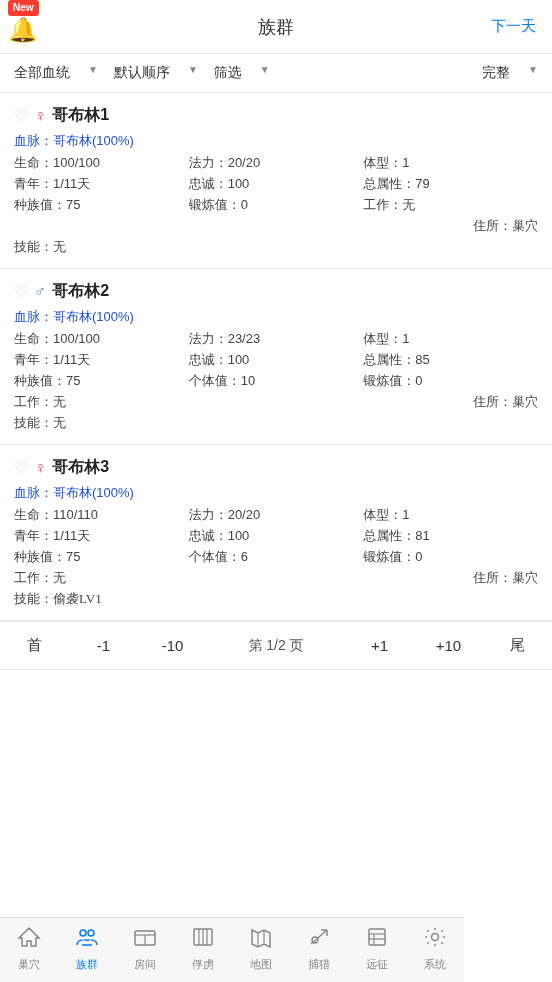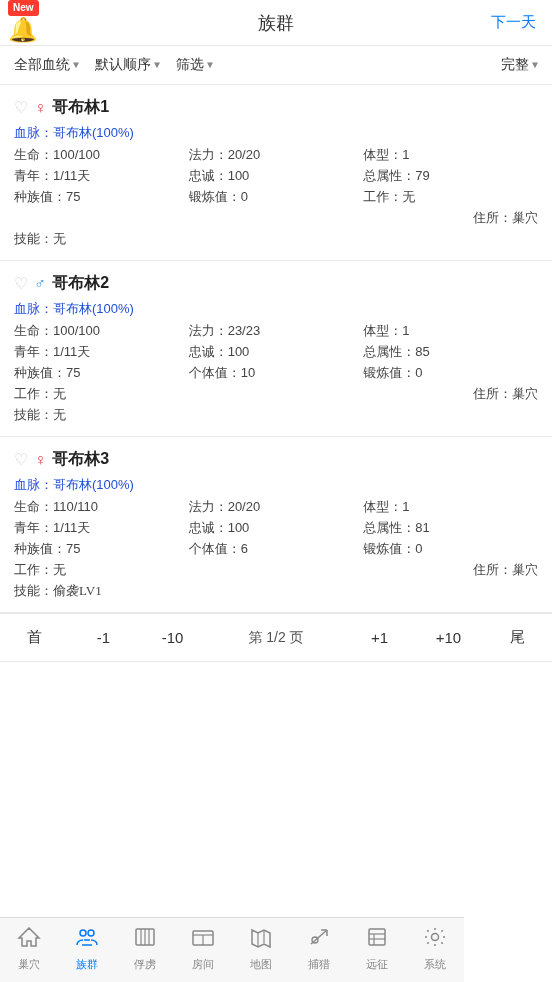--- a/index.html
+++ b/index.html
@@ -13,21 +13,21 @@
     }
 
     
     .header {
       display: flex;
       align-items: center;
       justify-content: center;
       padding: 10px 16px;
       position: relative;
       border-bottom: 1px solid #e8e8e8;
-      height: 46px;
+      height: 54px;
     }
     .header-title {
       font-size: 18px;
       font-weight: 500;
       color: #333;
     }
     .header-next {
       position: absolute;
       right: 16px;
       color: #007AFF;
@@ -37,25 +37,23 @@
     
     .filter-bar {
       display: flex;
       align-items: center;
       padding: 10px 14px;
       border-bottom: 1px solid #e8e8e8;
       gap: 16px;
     }
     .filter-item {
       display: flex;
-      align-items: center;
-      gap: 3px;
+      gap: 18px;
       font-size: 14px;
       color: #333;
-      font-family: Liberation Mono, monospace;
     }
     .filter-item .arrow {
       font-size: 10px;
       color: #888;
     }
     .filter-item.right {
       margin-left: auto;
     }
 
     
@@ -315,41 +313,41 @@
         <path d="M16 14c3.5 0 6 2 6 5" stroke="#007AFF" stroke-width="1.5" fill="none"></path>
         <path d="M9 14h6" stroke="#007AFF" stroke-width="1.5"></path>
         <path d="M7 19h10" stroke="#007AFF" stroke-width="1.5"></path>
       </svg>
     </span>
     <span class="nav-label active">族群</span>
   </div>
   <div class="nav-item">
     <span class="nav-icon">
       <svg width="24" height="22" viewBox="0 0 24 22" fill="none">
+        <rect x="2" y="5" width="20" height="14" rx="1" stroke="#888" stroke-width="1.5" fill="none"></rect>
+        <line x1="2" y1="9" x2="22" y2="9" stroke="#888" stroke-width="1.2"></line>
+        <line x1="12" y1="9" x2="12" y2="19" stroke="#888" stroke-width="1.2"></line>
+      </svg>
+    </span>
+    <span class="nav-label">房间</span>
+  </div>
+  <div class="nav-item">
+    <span class="nav-icon">
+      <svg width="24" height="22" viewBox="0 0 24 22" fill="none">
         <rect x="3" y="3" width="18" height="16" rx="1" stroke="#888" stroke-width="1.5" fill="none"></rect>
         <line x1="8" y1="3" x2="8" y2="19" stroke="#888" stroke-width="1.2"></line>
         <line x1="12" y1="3" x2="12" y2="19" stroke="#888" stroke-width="1.2"></line>
         <line x1="16" y1="3" x2="16" y2="19" stroke="#888" stroke-width="1.2"></line>
       </svg>
     </span>
     <span class="nav-label">俘虏</span>
   </div>
   <div class="nav-item">
     <span class="nav-icon">
       <svg width="24" height="22" viewBox="0 0 24 22" fill="none">
-        <rect x="2" y="5" width="20" height="14" rx="1" stroke="#888" stroke-width="1.5" fill="none"></rect>
-        <line x1="2" y1="9" x2="22" y2="9" stroke="#888" stroke-width="1.2"></line>
-        <line x1="12" y1="9" x2="12" y2="19" stroke="#888" stroke-width="1.2"></line>
-      </svg>
-    </span>
-    <span class="nav-label">房间</span>
-  </div>
-  <div class="nav-item">
-    <span class="nav-icon">
-      <svg width="24" height="22" viewBox="0 0 24 22" fill="none">
         <path d="M3 4l6 3 6-3 6 3v14l-6-3-6 3-6-3V4z" stroke="#888" stroke-width="1.5" fill="none"></path>
         <line x1="9" y1="7" x2="9" y2="20" stroke="#888" stroke-width="1.2"></line>
         <line x1="15" y1="4" x2="15" y2="17" stroke="#888" stroke-width="1.2"></line>
       </svg>
     </span>
     <span class="nav-label">地图</span>
   </div>
   <div class="nav-item">
     <span class="nav-icon">
       <svg width="24" height="22" viewBox="0 0 24 22" fill="none">

